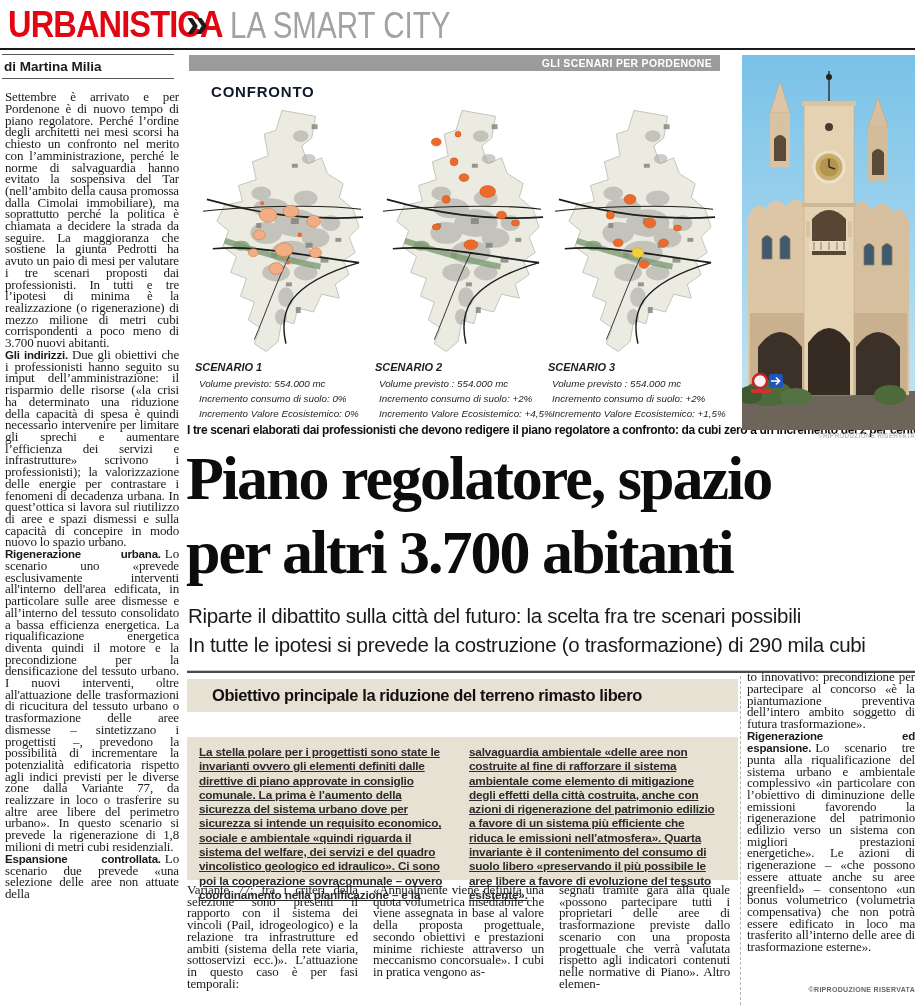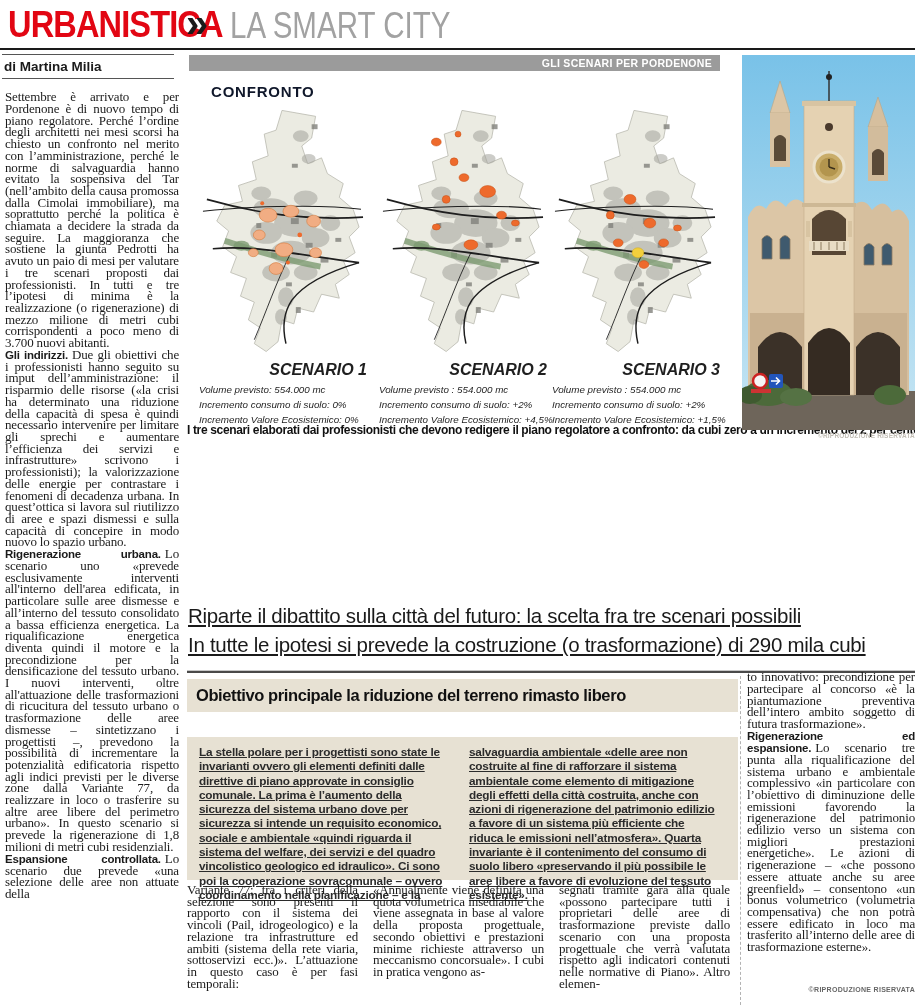--- a/index.html
+++ b/index.html
@@ -33,40 +33,40 @@
   .banner{position:absolute;left:189px;top:55px;width:531px;height:16px;background:#9b9b9b;
           font:700 10.5px/16px "Liberation Sans",sans-serif;color:#fff;text-align:right;
           padding-right:8px;box-sizing:border-box;letter-spacing:.3px;}
   .confronto{position:absolute;left:211px;top:83px;font:700 15px "Liberation Sans",sans-serif;
              letter-spacing:.8px;color:#0f172a;}
   .map{position:absolute;top:103px;width:168px;height:252px;}
   .map1{left:197px;} .map2{left:377px;} .map3{left:549px;}
   .scen{position:absolute;top:361px;width:172px;font-family:"Liberation Sans",sans-serif;
         font-style:italic;color:#1f1f1f;}
   .scen1{left:195px;} .scen2{left:375px;} .scen3{left:548px;}
-  .scen-name{text-align:right;font-weight:700;font-size:16px;margin-bottom:4px;}
+  .scen-name{text-align:left;font-weight:700;font-size:11px;margin-bottom:4px;}
   .scen-line{font-size:9.8px;line-height:14.8px;padding-left:4px;white-space:nowrap;}
   .gcaption{position:absolute;left:187px;top:423px;width:720px;font:700 12px "Liberation Sans",sans-serif;
             letter-spacing:-.35px;color:#111;white-space:nowrap;}
 
   
   .photo{position:absolute;left:742px;top:55px;width:173px;height:375px;margin:0;}
   .photo-credit{position:absolute;left:742px;top:432px;width:173px;text-align:right;
                 font:700 6.5px "Liberation Sans",sans-serif;color:#c2beb6;letter-spacing:.2px;}
 
   
   .headline{position:absolute;left:186px;top:441px;width:729px;font:700 62px "Liberation Serif",serif;
             line-height:74px;letter-spacing:-2px;color:#0c0c0c;}
   .deck{position:absolute;left:188px;top:601px;width:727px;font:400 20.5px "Liberation Sans",sans-serif;
-        line-height:29px;letter-spacing:-.3px;color:#1a1a1a;text-decoration:underline;}
+        line-height:29px;letter-spacing:-.3px;color:#1a1a1a;}
 
   
   .rule-mid{position:absolute;left:187px;top:670px;width:728px;height:2px;background:#4a4a4a;border-top:1px solid #c8c8c8;}
   .boxtitle{position:absolute;left:187px;top:679px;width:551px;height:33px;background:#e7e1d3;box-sizing:border-box;
-            font:700 16.5px/33px "Liberation Sans",sans-serif;letter-spacing:-.4px;color:#111;padding-left:9px;}
+            font:700 16.5px/33px "Liberation Sans",sans-serif;letter-spacing:-.4px;color:#111;padding-left:25px;}
   .boxbody{position:absolute;left:187px;top:737px;width:551px;height:143px;background:#e7e1d3;box-sizing:border-box;
            padding:8px 12px;display:flex;gap:18px;}
   .boxcol{width:252px;font:700 11.8px "Liberation Sans",sans-serif;line-height:14.3px;
           letter-spacing:-.2px;color:#2b2b2b;text-align:left;text-decoration:underline;}
   .vdash{position:absolute;left:740px;top:676px;height:329px;border-left:1px dashed #b3b3b3;}
 </style>
 </head>
 <body>
 
 <div class="page">
@@ -275,20 +275,24 @@
       <ellipse cx="8" cy="340" rx="12" ry="9" fill="#3f5a30"></ellipse>
 
       <rect x="9" y="334" width="20" height="4" fill="#cc3333"></rect>
       <circle cx="18" cy="326" r="7" fill="#f5f5f5" stroke="#cc2222" stroke-width="2.5"></circle>
       <rect x="27" y="319" width="14" height="14" rx="2" fill="#2255bb"></rect>
       <path d="M29,326 L37,326 M34,322.5 L37.5,326 L34,329.5" stroke="#fff" stroke-width="1.6" fill="none"></path>
     </svg>
   </figure>
   <div class="photo-credit">©RIPRODUZIONE RISERVATA</div>
 
+  <h1 class="headline" style="margin:0;">
+    <div>Piano regolatore, spazio</div>
+    <div>per altri 3.700 abitanti</div>
+  </h1>
   <div class="deck">
     <div>Riparte il dibattito sulla città del futuro: la scelta fra tre scenari possibili</div>
     <div>In tutte le ipotesi si prevede la costruzione (o trasformazione) di 290 mila cubi</div>
   </div>
 
   <div class="rule-mid"></div>
   <aside class="boxtitle">Obiettivo principale la riduzione del terreno rimasto libero</aside>
   <aside class="boxbody">
     <div class="boxcol">La stella polare per i progettisti sono state le invarianti ovvero gli elementi definiti dalle direttive di piano approvate in consiglio comunale. La prima è l’aumento della sicurezza del sistema urbano dove per sicurezza si intende un requisito economico, sociale e ambientale «quindi riguarda il sistema del welfare, dei servizi e del quadro vincolistico geologico ed idraulico». Ci sono poi la cooperazione sovracomunale – ovvero coordinamento nella pianificazione – e la</div>
     <div class="boxcol">salvaguardia ambientale «delle aree non costruite al fine di rafforzare il sistema ambientale come elemento di mitigazione degli effetti della città costruita, anche con azioni di rigenerazione del patrimonio edilizio a favore di un sistema più efficiente che riduca le emissioni nell’atmosfera». Quarta invariante è il contenimento del consumo di suolo libero «preservando il più possibile le aree libere a favore di evoluzione del tessuto esistente».</div>

